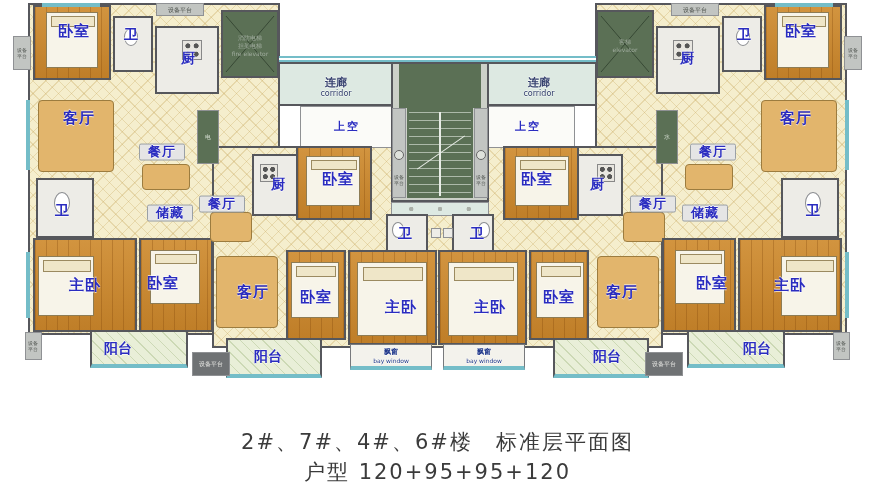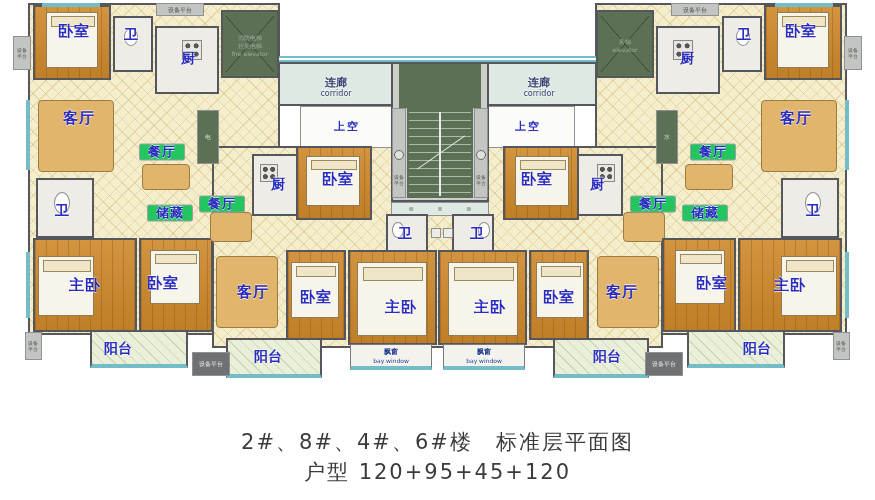--- a/index.html
+++ b/index.html
@@ -38,21 +38,21 @@
   .stove{background:
     radial-gradient(circle at 27% 27%, #555 2.2px, transparent 2.8px),
     radial-gradient(circle at 73% 27%, #555 2.2px, transparent 2.8px),
     radial-gradient(circle at 27% 73%, #555 2.2px, transparent 2.8px),
     radial-gradient(circle at 73% 73%, #555 2.2px, transparent 2.8px),#e8e6e0;
     border:1px solid #888;}
   .circ{border-radius:50%;border:1px solid #666;background:#dfe2dc;}
   .lbl{position:absolute;transform:translate(-50%,-50%);color:#2a2cc0;font-weight:bold;
        white-space:nowrap;text-align:center;line-height:1.15;
        text-shadow:0 1px 0 rgba(255,255,255,.65),0 -1px 0 rgba(255,255,255,.65);}
-  .bx{background:#22c55e;border:1px solid #9aa0a6;padding:0 8px;border-radius:2px;}
+  .bx{background:#e5e5e5;border:1px solid #9aa0a6;padding:0 8px;border-radius:2px;}
   .s15{font-size:15px;letter-spacing:1px;}
   .s14{font-size:14px;}
   .s13{font-size:13px;letter-spacing:1px;}
   .s11{font-size:11px;letter-spacing:2px;}
   .s9{font-size:11px;color:#35406e;}
   .s8{font-size:8px;font-weight:normal;color:#35406e;}
   .s7{font-size:7px;color:#223a8c;}
   .s6{font-size:6px;color:#223a8c;font-weight:normal;}
   .tiny{font-size:6px;color:#4a4f4a;font-weight:normal;text-shadow:none;}
   .vtext{white-space:normal;word-break:break-all;width:12px;font-size:5px;line-height:1.25;}
@@ -247,16 +247,16 @@
   <div class="lbl s8" style="left:336px;top:94px;">corridor</div>
   <div class="lbl s9" style="left:539px;top:83px;">连廊</div>
   <div class="lbl s8" style="left:539px;top:94px;">corridor</div>
   <div class="lbl s11" style="left:347px;top:127px;">上空</div>
   <div class="lbl s11" style="left:528px;top:127px;">上空</div>
   <div class="lbl s7" style="left:391px;top:352px;">飘窗</div>
   <div class="lbl s6" style="left:391px;top:361px;">bay window</div>
   <div class="lbl s7" style="left:484px;top:352px;">飘窗</div>
   <div class="lbl s6" style="left:484px;top:361px;">bay window</div>
 
-  <div class="caption" style="top:428px;">2#、8#、4#、6#楼　标准层平面图</div>
-  <div class="caption" style="top:458px;">户型 120+95+45+120</div>
+  <div class="caption" style="top:428px;">2#、7#、4#、6#楼　标准层平面图</div>
+  <div class="caption" style="top:458px;">户型 120+95+95+120</div>
 
 </div>
 
 </body></html>

